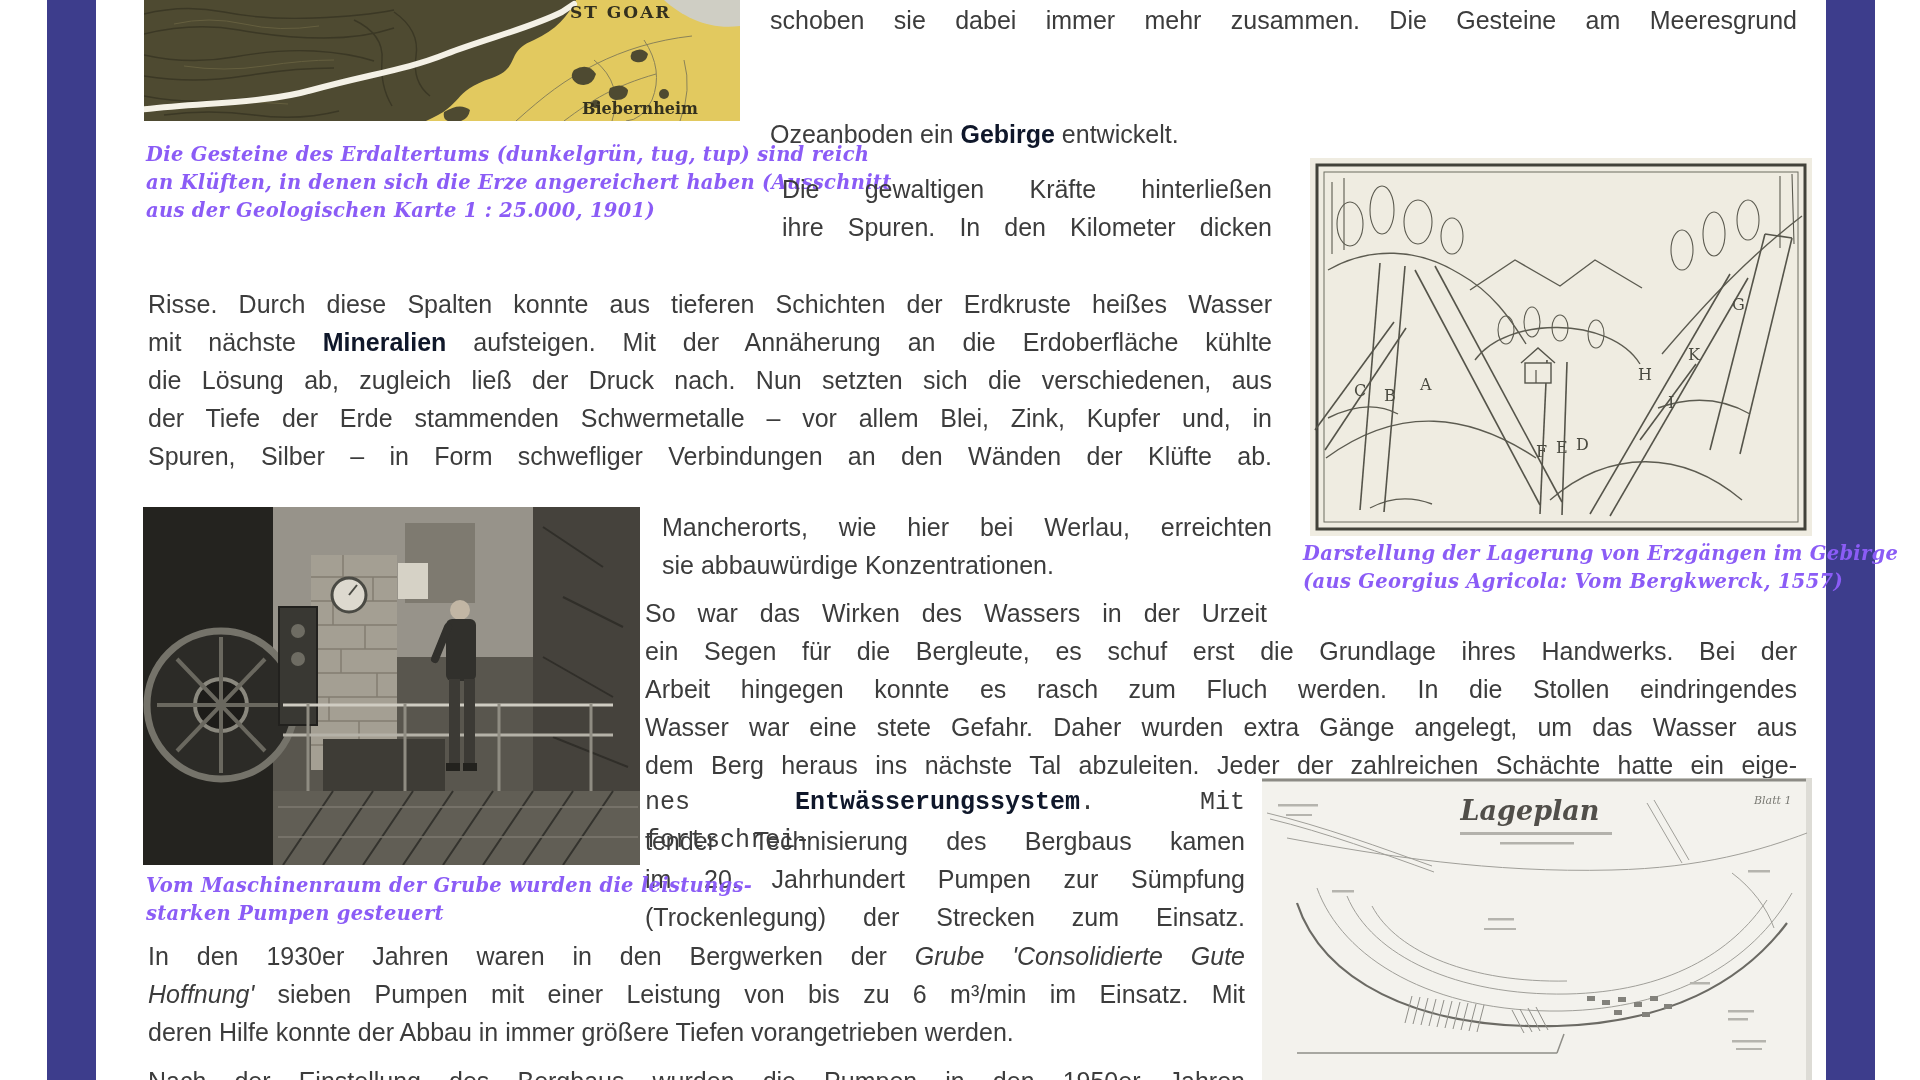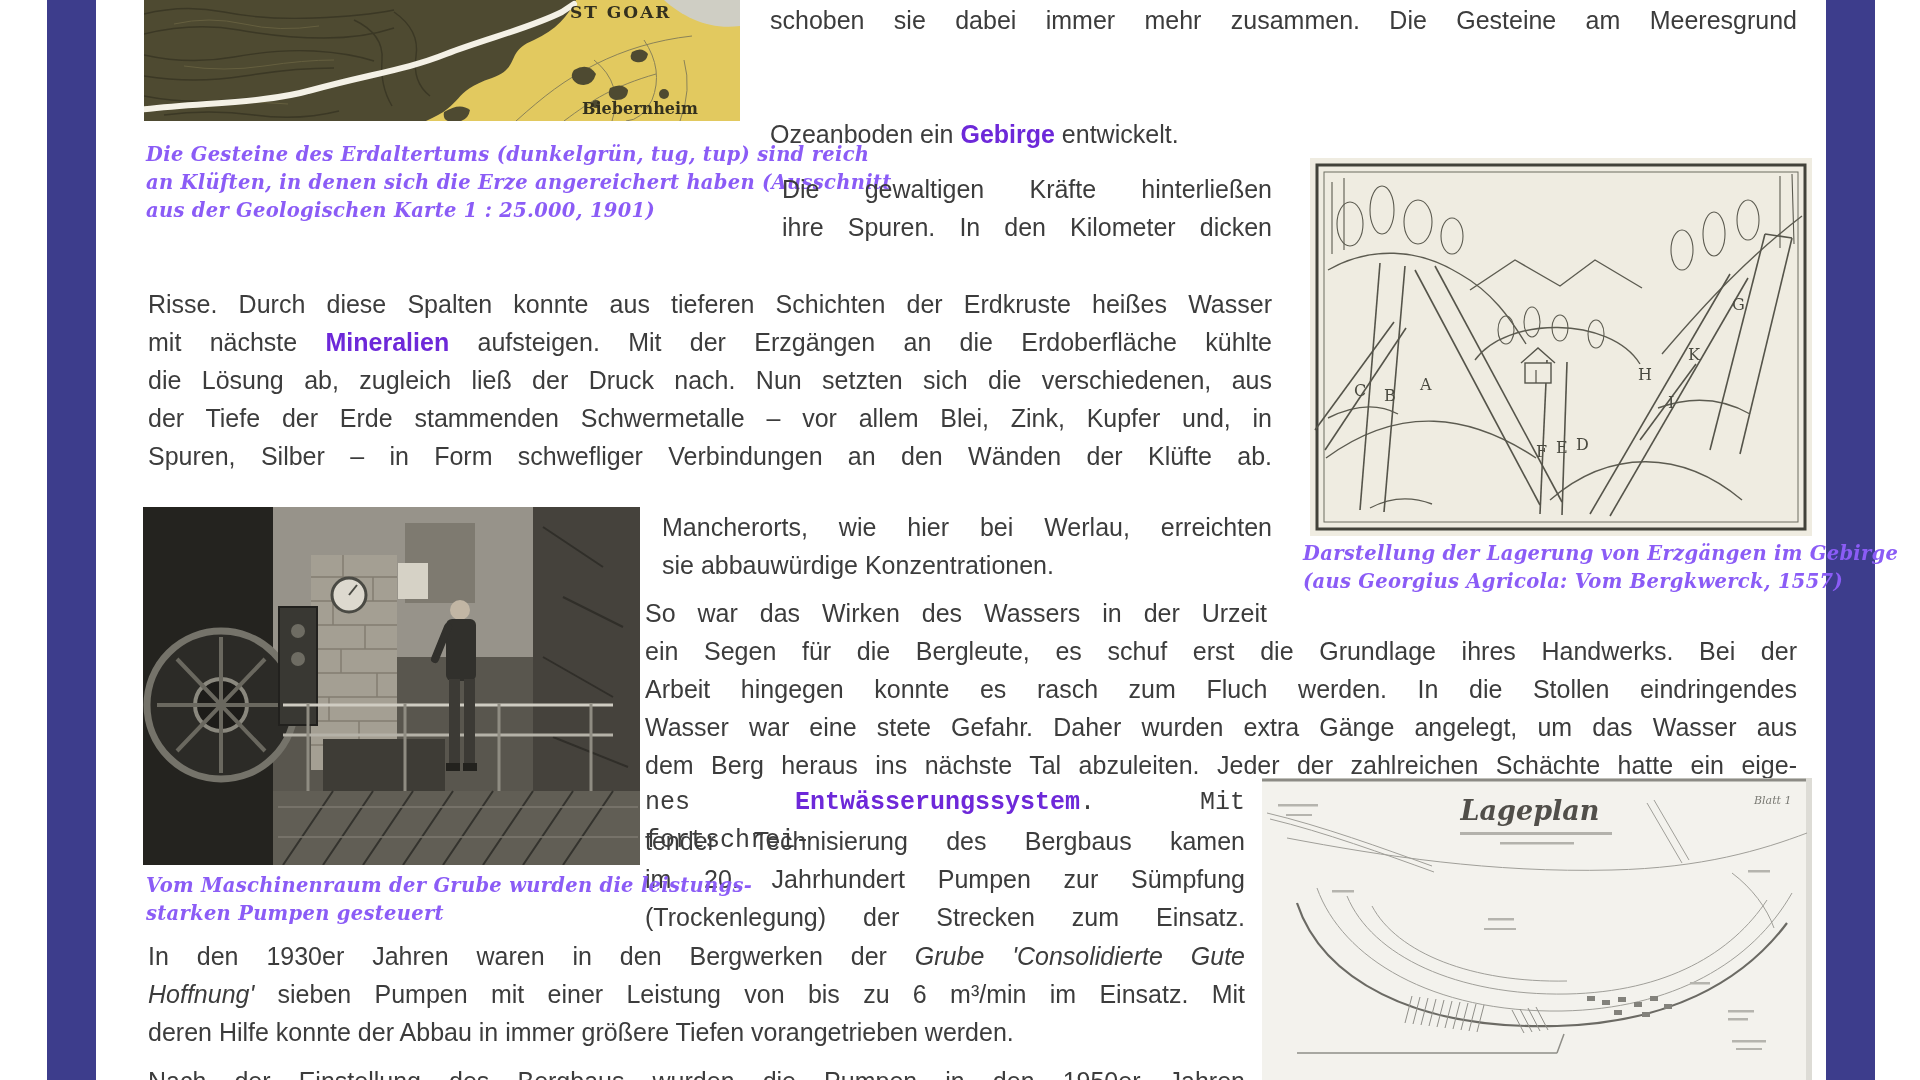--- a/index.html
+++ b/index.html
@@ -1,21 +1,21 @@
 <!DOCTYPE html>
 <html><head>
 <meta charset="utf-8">
 <style>
   html,body{margin:0;padding:0;background:#ffffff;}
   .stage{position:relative;width:1920px;height:1080px;background:#ffffff;overflow:hidden;
          font-family:"Liberation Sans",sans-serif;}
   .bar{position:absolute;top:0;bottom:0;width:49px;background:#3d3d8c;}
   .line{position:absolute;height:38px;font-size:25px;line-height:38px;color:#3c3c3c;}
   .jl{text-align:justify;text-align-last:justify;-moz-text-align-last:justify;}
-  .bd{font-weight:bold;color:#6d28d9;}
+  .bd{font-weight:bold;color:#0f172a;}
   .it{font-style:italic;}
   .cap{position:absolute;font-size:19.5px;line-height:28px;color:#8b5cf6;white-space:nowrap;
        font-family:"DejaVu Serif",serif;font-style:italic;font-weight:bold;letter-spacing:.3px;}
   .img{position:absolute;overflow:hidden;}
   .img svg{display:block;width:100%;height:100%;}
 </style>
 </head>
 <body>
 
 <div class="stage">
@@ -67,21 +67,21 @@
   <div class="cap" style="left:146px;top:141px;">Die Gesteine des Erdaltertums (dunkelgrün, tug, tup) sind reich</div>
   <div class="cap" style="left:146px;top:169px;">an Klüften, in denen sich die Erze angereichert haben (Ausschnitt</div>
   <div class="cap" style="left:146px;top:197px;">aus der Geologischen Karte 1 : 25.000, 1901)</div>
 
   <div class="line jl" style="left:770px;top:1px;width:1027px;">schoben sie dabei immer mehr zusammen. Die Gesteine am Meeresgrund</div>
   <div class="line" style="left:770px;top:115px;width:1027px;"><span>Ozeanboden ein </span><span class="bd">Gebirge</span><span> entwickelt.</span></div>
 
   <div class="line jl" style="left:782px;top:170px;width:490px;">Die gewaltigen Kräfte hinterließen</div>
   <div class="line jl" style="left:782px;top:208px;width:490px;">ihre Spuren. In den Kilometer dicken</div>
   <div class="line jl" style="left:148px;top:285px;width:1124px;">Risse. Durch diese Spalten konnte aus tieferen Schichten der Erdkruste heißes Wasser</div>
-  <div class="line jl" style="left:148px;top:323px;width:1124px;"><span>mit nächste </span><span class="bd">Mineralien</span><span> aufsteigen. Mit der Erzgängen an die Erdoberfläche kühlte</span></div>
+  <div class="line jl" style="left:148px;top:323px;width:1124px;"><span>mit nächste </span><span class="bd">Mineralien</span><span> aufsteigen. Mit der Annäherung an die Erdoberfläche kühlte</span></div>
   <div class="line jl" style="left:148px;top:361px;width:1124px;">die Lösung ab, zugleich ließ der Druck nach. Nun setzten sich die verschiedenen, aus</div>
   <div class="line jl" style="left:148px;top:399px;width:1124px;">der Tiefe der Erde stammenden Schwermetalle – vor allem Blei, Zink, Kupfer und, in</div>
   <div class="line jl" style="left:148px;top:437px;width:1124px;">Spuren, Silber – in Form schwefliger Verbindungen an den Wänden der Klüfte ab.</div>
   <div class="line jl" style="left:662px;top:508px;width:610px;">Mancherorts, wie hier bei Werlau, erreichten</div>
   <div class="line" style="left:662px;top:546px;width:610px;">sie abbauwürdige Konzentrationen.</div>
 
   <div class="img" style="left:1310px;top:158px;width:502px;height:378px;">
     <svg viewBox="0 0 502 378" preserveAspectRatio="none">
       <rect width="502" height="378" fill="#efece1"></rect>
       <rect x="7" y="7" width="488" height="364" fill="none" stroke="#42423a" stroke-width="3"></rect>

